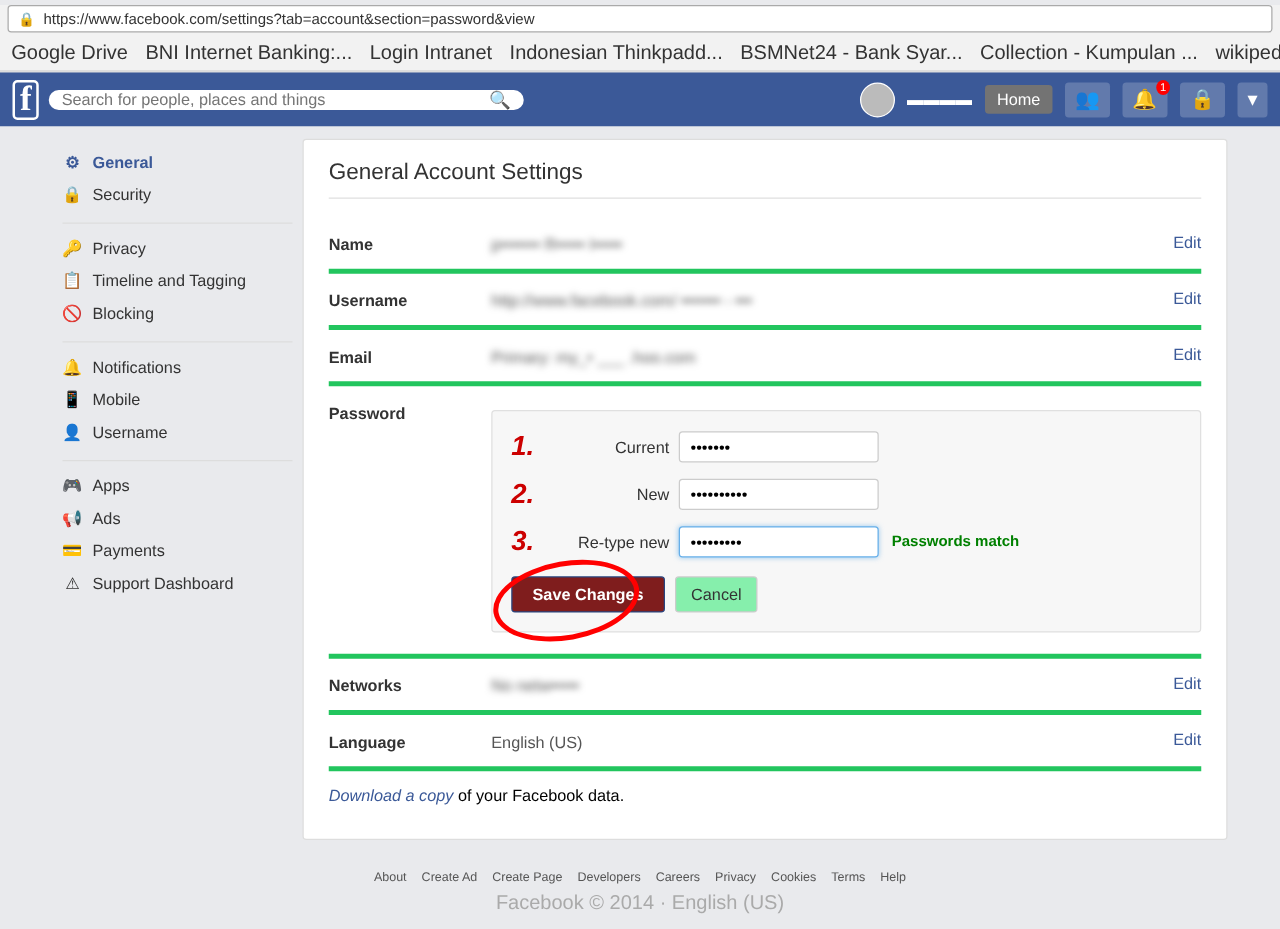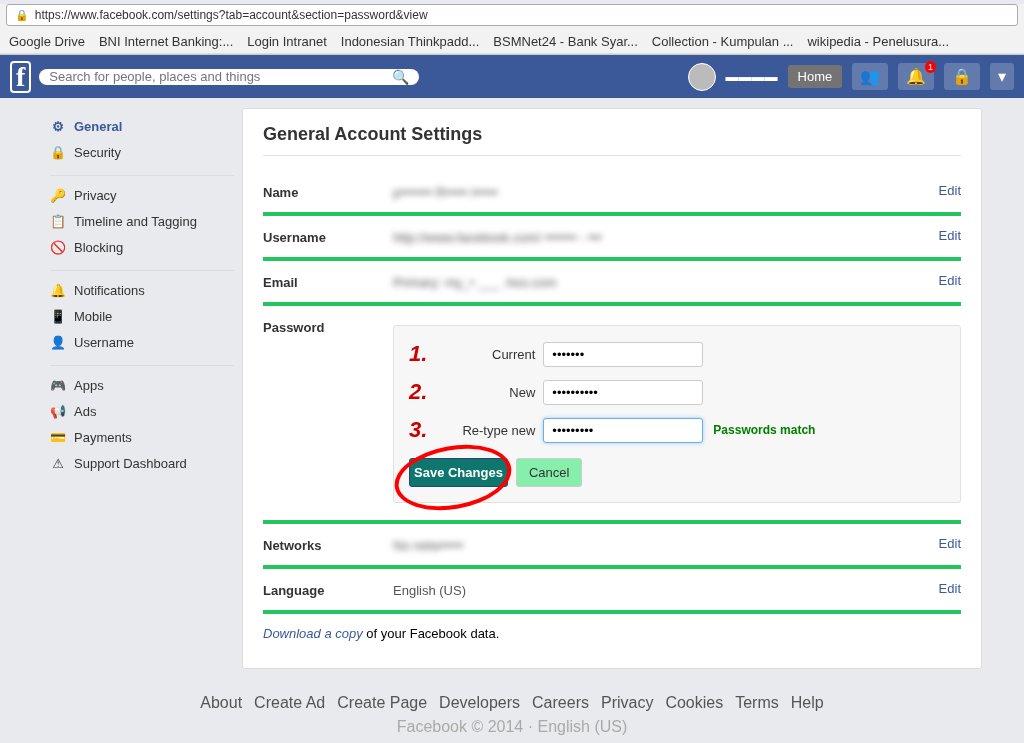--- a/index.html
+++ b/index.html
@@ -3,21 +3,21 @@
   <meta charset="utf-8">
   <style>
     * { box-sizing: border-box; margin: 0; padding: 0; }
     body { font-family: Arial, Helvetica, sans-serif; font-size: 13px; background: #e9eaed; }
 
     
     .browser-chrome { background: #f2f2f2; border-bottom: 1px solid #ccc; }
     .address-bar { background: #fff; border: 1px solid #aaa; border-radius: 3px; padding: 3px 8px; font-size: 12px; display: flex; align-items: center; gap: 6px; margin: 4px 6px; }
     .address-bar .lock { color: green; font-size: 11px; }
     .address-bar .url { color: #333; font-size: 12px; }
-    .bookmarks-bar { background: #f2f2f2; padding: 3px 6px; display: flex; gap: 8px; font-size: 13px; border-bottom: 1px solid #ddd; overflow: hidden; }
+    .bookmarks-bar { background: #f2f2f2; padding: 3px 6px; display: flex; gap: 8px; font-size: 16px; border-bottom: 1px solid #ddd; overflow: hidden; }
     .bookmark-item { color: #333; white-space: nowrap; cursor: pointer; padding: 1px 3px; }
 
     
     .fb-header { background: #3b5998; height: 43px; display: flex; align-items: center; padding: 0 10px; gap: 8px; }
     .fb-logo { color: #fff; font-size: 28px; font-weight: bold; font-family: Georgia, serif; background: #3b5998; border: 2px solid #fff; border-radius: 4px; padding: 0 4px; line-height: 1; }
     .fb-search { flex: 1; max-width: 380px; background: #fff; border-radius: 15px; display: flex; align-items: center; padding: 0 10px; gap: 6px; }
     .fb-search input { border: none; outline: none; width: 100%; font-size: 13px; color: #333; }
     .fb-search-icon { color: #aaa; font-size: 14px; }
     .fb-header-right { display: flex; align-items: center; gap: 10px; margin-left: auto; color: #fff; font-size: 13px; }
     .fb-home-btn { background: #737373; border: none; color: #fff; padding: 4px 10px; border-radius: 3px; cursor: pointer; font-size: 13px; }
@@ -32,60 +32,60 @@
     .sidebar { width: 200px; flex-shrink: 0; padding-top: 5px; }
     .sidebar-section { margin-bottom: 10px; }
     .sidebar-item { display: flex; align-items: center; gap: 8px; padding: 5px 8px; cursor: pointer; border-radius: 3px; color: #333; font-size: 13px; }
     .sidebar-item.active { color: #3b5998; font-weight: bold; }
     .sidebar-item.active .item-label { color: #3b5998; }
     .sidebar-icon { width: 16px; height: 16px; display: inline-flex; align-items: center; justify-content: center; font-size: 13px; flex-shrink: 0; }
     .sidebar-divider { border: none; border-top: 1px solid #ddd; margin: 6px 8px; }
 
     
     .content-area { flex: 1; background: #fff; border: 1px solid #ddd; border-radius: 3px; padding: 15px 20px; min-height: 500px; }
-    .page-title { font-size: 18px; font-weight: bold; color: #333; margin-bottom: 15px; padding-bottom: 10px; border-bottom: 1px solid #e0e0e0; }
+    .page-title { font-size: 18px; font-weight: normal; color: #333; margin-bottom: 15px; padding-bottom: 10px; border-bottom: 1px solid #e0e0e0; }
 
     
     .settings-row { display: flex; align-items: flex-start; padding: 12px 0; border-bottom: 4px solid #22c55e; }
     .settings-label { width: 130px; flex-shrink: 0; font-weight: bold; color: #333; padding-top: 2px; font-size: 13px; }
     .settings-value { flex: 1; color: #555; font-size: 13px; padding-top: 2px; }
     .settings-edit { margin-left: 10px; color: #3b5998; cursor: pointer; font-size: 13px; flex-shrink: 0; }
 
     
     .password-section { background: #f7f7f7; border: 1px solid #e0e0e0; border-radius: 3px; padding: 15px; margin: 5px 0; }
     .password-step { display: flex; align-items: center; margin-bottom: 12px; font-size: 14px; color: #333; }
     .step-number { font-size: 22px; font-weight: bold; color: #c00; margin-right: 8px; font-style: italic; }
     .step-label { margin-right: 8px; min-width: 100px; text-align: right; font-size: 13px; }
     .step-input { border: 1px solid #ccc; border-radius: 3px; padding: 4px 8px; font-size: 13px; width: 160px; }
     .step-input.highlighted { border-color: #66afe9; box-shadow: 0 0 4px rgba(102,175,233,0.6); outline: none; }
     .passwords-match { color: green; font-weight: bold; font-size: 12px; margin-left: 10px; }
 
     .button-row { display: flex; gap: 8px; margin-top: 15px; align-items: center; }
-    .save-btn { background: #0f766e; color: #fff; border: 1px solid #29447e; padding: 6px 4px; border-radius: 3px; cursor: pointer; font-size: 13px; font-weight: bold; }
+    .save-btn { background: #7f1d1d; color: #fff; border: 1px solid #29447e; padding: 6px 16px; border-radius: 3px; cursor: pointer; font-size: 13px; font-weight: bold; }
     .cancel-btn { background: #86efac; color: #333; border: 1px solid #ccc; padding: 6px 12px; border-radius: 3px; cursor: pointer; font-size: 13px; }
 
     
     .red-circle-annotation { position: relative; display: inline-block; }
     .red-circle-annotation::before {
       content: '';
       position: absolute;
       border: 4px solid red;
       border-radius: 50%;
       width: 110px;
       height: 55px;
       top: -12px;
       left: -15px;
       transform: rotate(-10deg);
       pointer-events: none;
     }
 
     
     .page-footer { text-align: center; padding: 15px; color: #999; font-size: 12px; }
     .footer-links { display: flex; justify-content: center; gap: 12px; margin-bottom: 6px; }
-    .footer-link { color: #555; cursor: pointer; font-size: 16px; }
+    .footer-link { color: #555; cursor: pointer; font-size: 10px; }
     .footer-copy { font-size: 16px; color: #aaa; }
 
     .download-link { color: #3b5998; cursor: pointer; font-style: italic; }
 
     .blurred { filter: blur(3px); user-select: none; }
   </style>
 </head>
 <body>
 
 <div class="browser-chrome">

